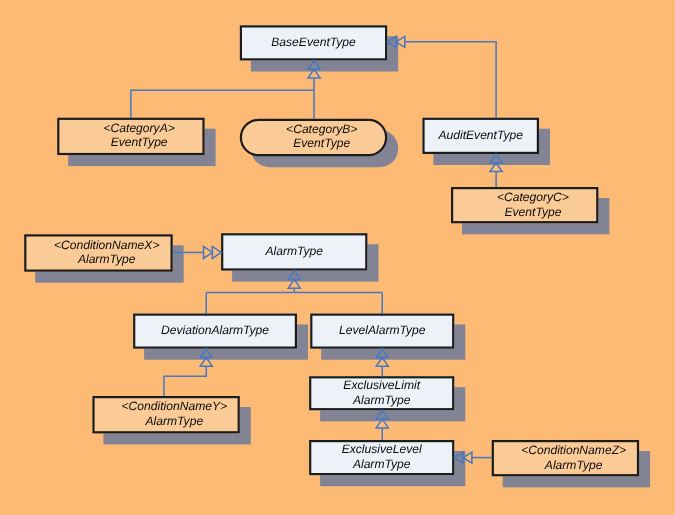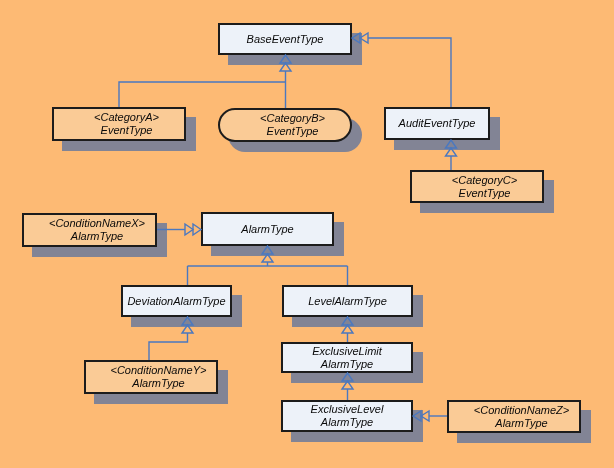--- a/index.html
+++ b/index.html
@@ -31,21 +31,21 @@
   .light{background:#edf2f9;}
   .orange{background:#facb96;padding-left:15px;}
 
   #n-base      {left:218px; top:23px;  width:134px; height:32px;}
   #n-catA      {left:52px;  top:107px; width:134px; height:34px;}
   #n-catB      {left:218px; top:108px; width:134px; height:34px;border-radius:17px;}
   #n-audit     {left:384px; top:107px; width:106px; height:33px;}
   #n-catC      {left:384px; top:170px; width:134px; height:33px;margin-left:26px;}
   #n-condX     {left:22px;  top:213px; width:135px; height:34px;font-style:italic;}
   #n-alarm     {left:201px; top:212px; width:133px; height:34px;}
-  #n-deviation {left:121px; top:285px; width:111px; height:32px;}
+  #n-deviation {left:121px; top:285px; width:149px; height:32px;}
   #n-level     {left:282px; top:285px; width:131px; height:32px;}
   #n-exLimit   {left:281px; top:342px; width:132px; height:31px;}
   #n-condY     {left:84px;  top:360px; width:134px; height:34px;}
   #n-exLevel   {left:281px; top:400px; width:132px; height:32px;}
   #n-condZ     {left:447px; top:400px; width:134px; height:33px;}
 
   #edge-layer{
     position:absolute;left:0;top:0;width:614px;height:468px;
     pointer-events:none;
   }

